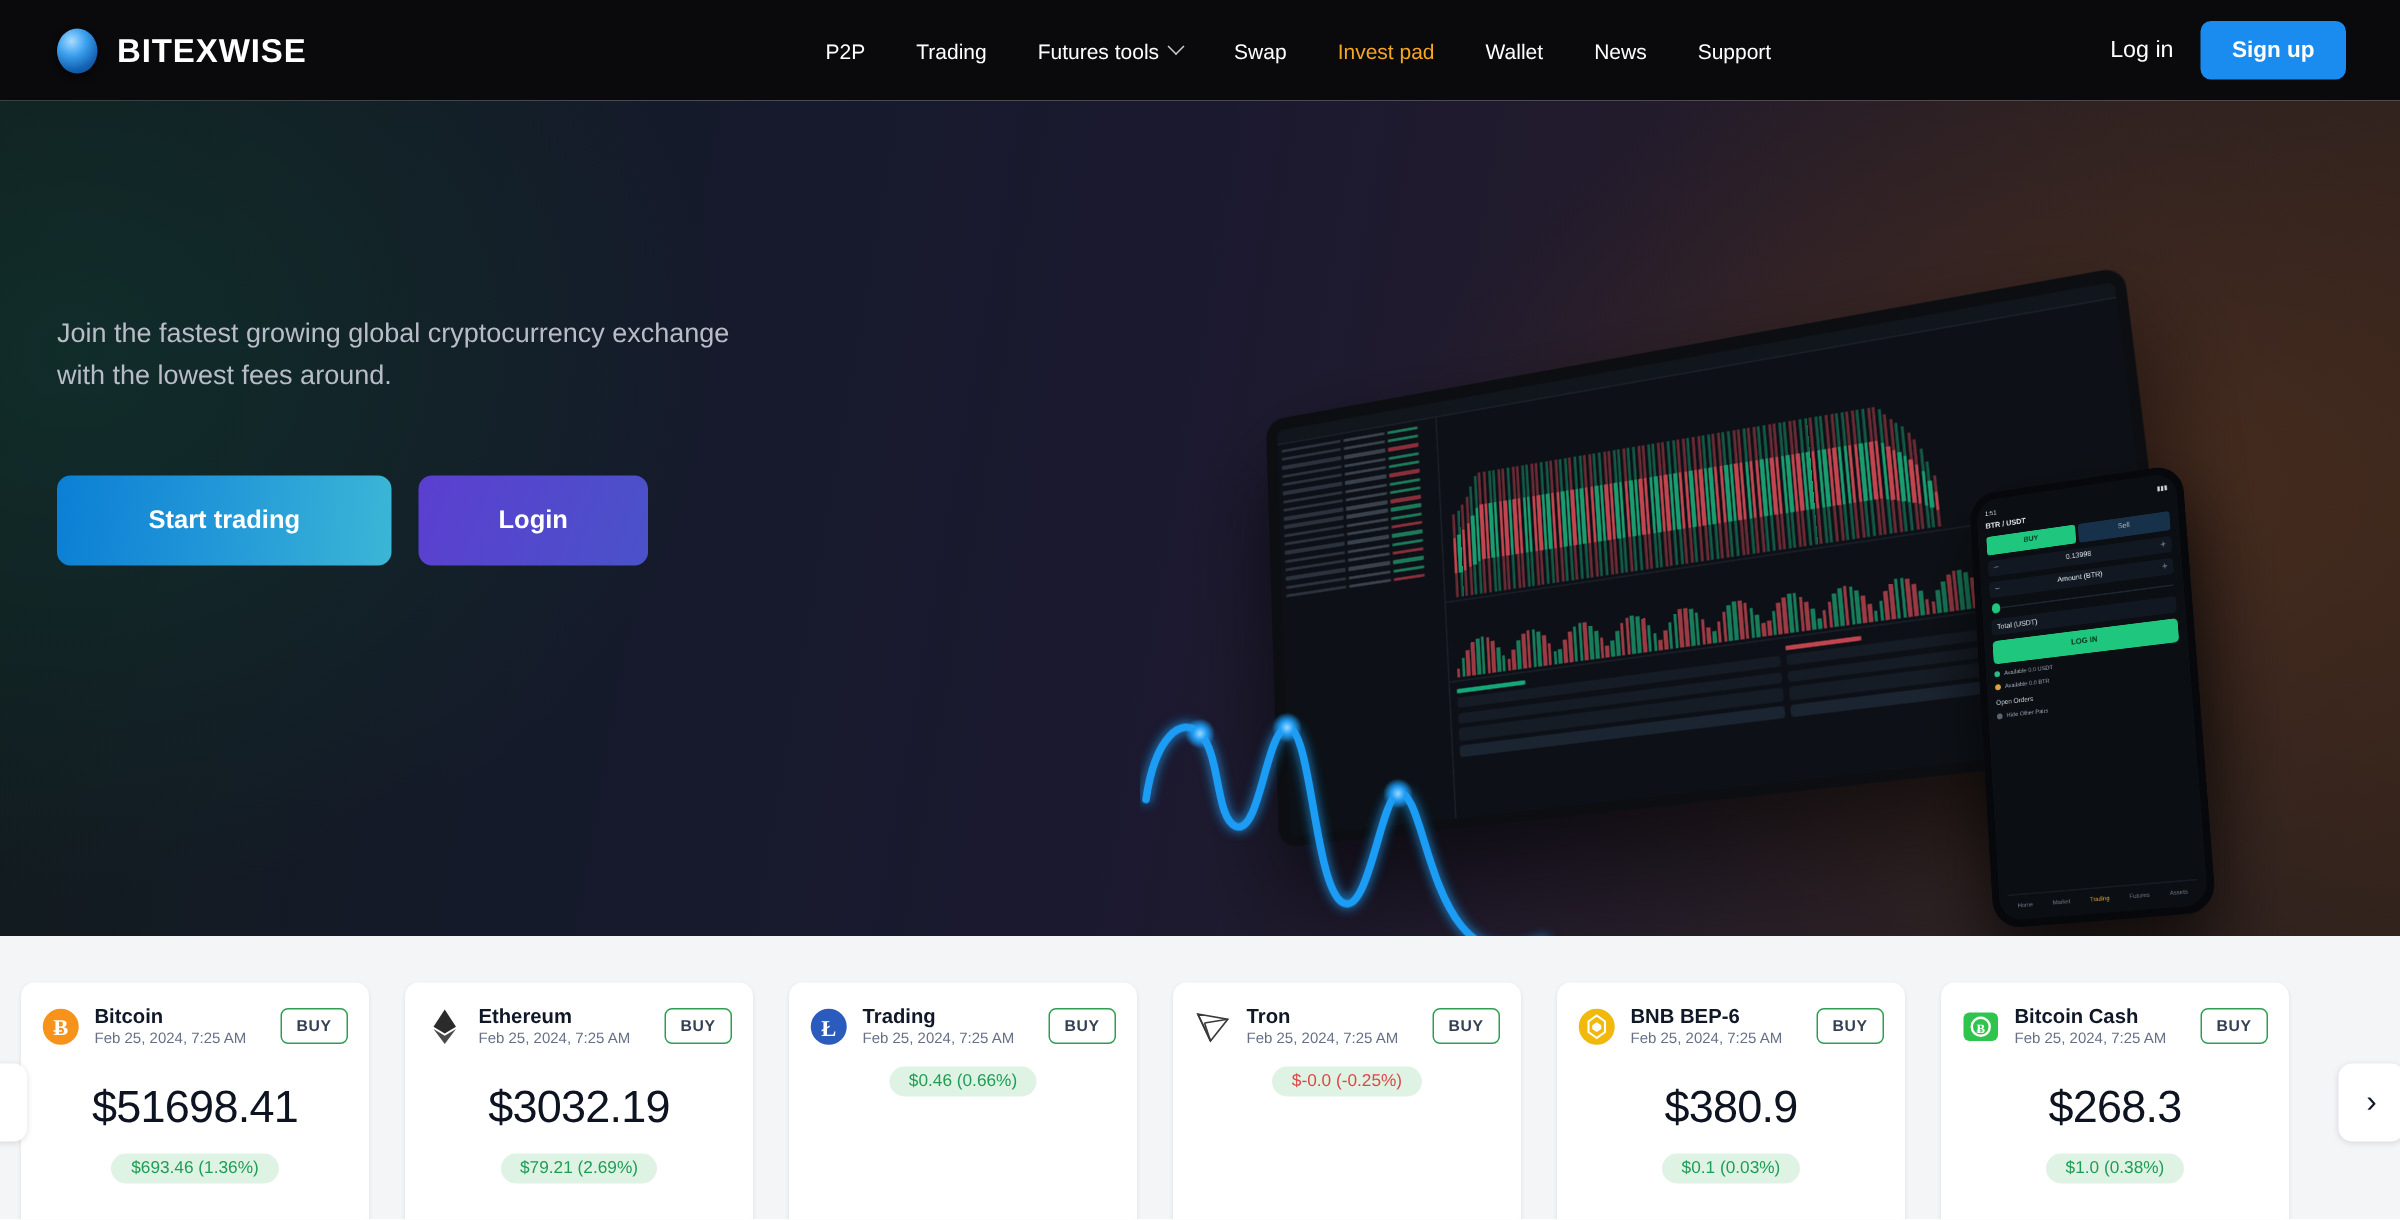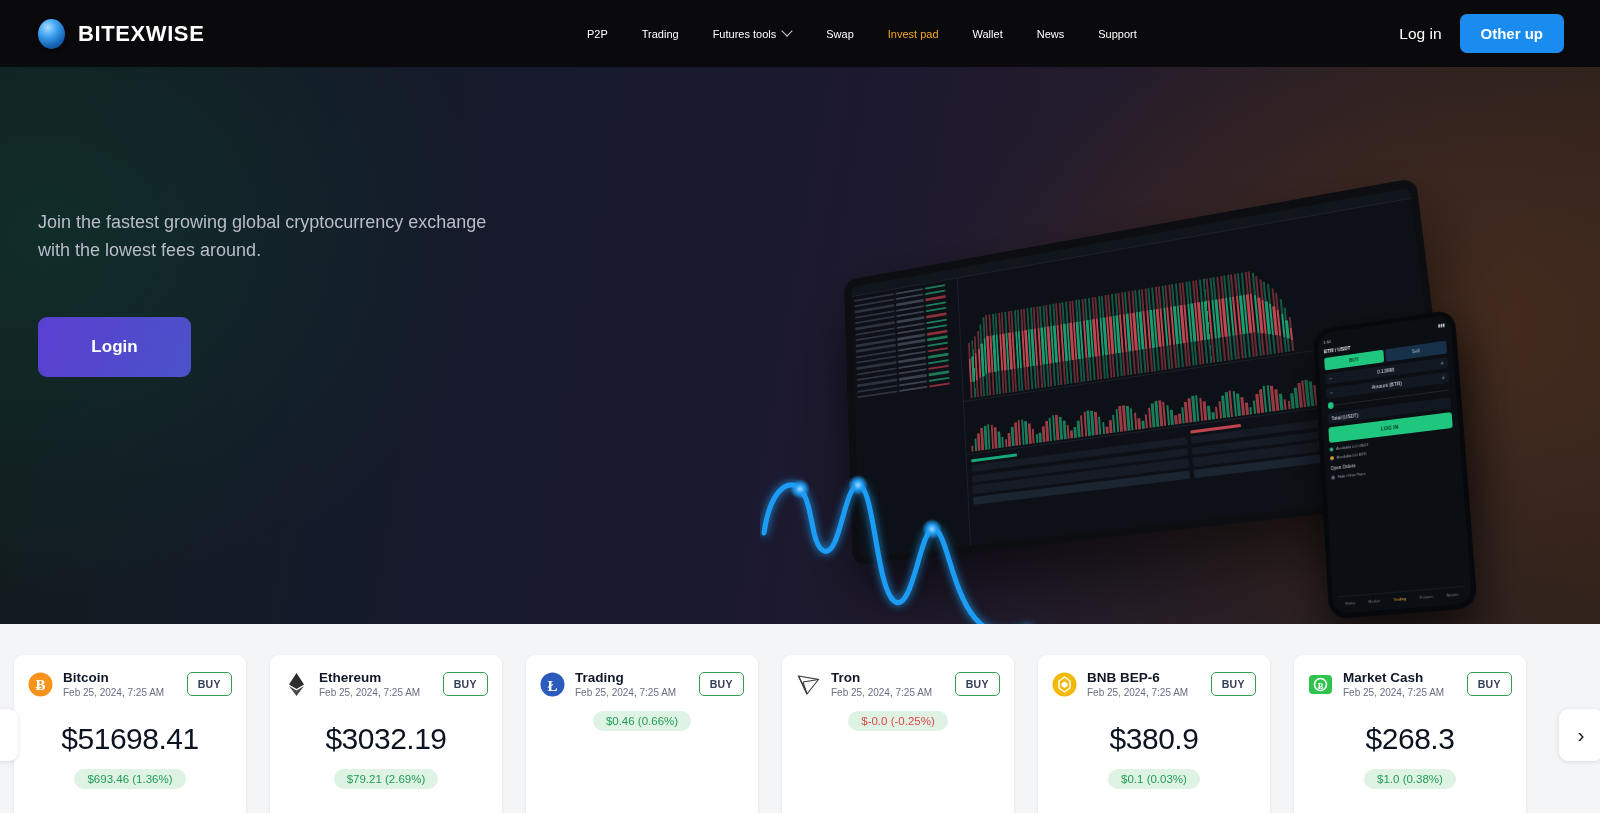--- a/index.html
+++ b/index.html
@@ -21,21 +21,21 @@
   .logo-orb {
     width:27px; height:30px; border-radius:50%;
     background:radial-gradient(circle at 36% 28%, #a9dcff 0%, #3da2ef 34%, #1464b4 68%, #0b3f7c 100%);
     box-shadow:0 2px 5px rgba(0,0,0,.6);
   }
   .brand-name {
     color:#fff; font-size:22px; font-weight:bold; letter-spacing:.6px;
   }
   .nav { display:flex; align-items:center; gap:34px; margin-right:auto; margin-left:120px; }
   .nav-item {
-    color:#ffffff; font-size:11px; cursor:pointer;
+    color:#ffffff; font-size:14px; cursor:pointer;
     display:flex; align-items:center; gap:7px; white-space:nowrap;
   }
   .nav-item.accent { color:#f5a623; }
   .chev { display:inline-block; width:9px; height:9px; position:relative; top:-2px; }
   .chev::before {
     content:""; position:absolute; left:0; top:0;
     width:7px; height:7px; border-right:1.6px solid #cfcfcf; border-bottom:1.6px solid #cfcfcf;
     transform:rotate(45deg);
   }
   .auth { display:flex; align-items:center; gap:18px; padding-right:12px; }
@@ -207,31 +207,32 @@
       </div>
       <div class="nav-item">
         <span>News</span>
       </div>
       <div class="nav-item">
         <span>Support</span>
       </div>
     </nav>
   <div class="auth">
     <span class="login-link">Log in</span>
-    <button class="signup-btn">Other up</button>
+    <button class="signup-btn">Sign up</button>
   </div>
 </div>
 
 <section class="hero">
   <div class="hero-copy">
     <p class="hero-sub">
       <span>Join the fastest growing global cryptocurrency exchange</span><br>
       <span>with the lowest fees around.</span>
     </p>
     <div class="hero-actions">
+      <button class="btn-primary">Start trading</button>
       <button class="btn-secondary">Login</button>
     </div>
   </div>
 
   <div class="art">
 
     <div class="laptop">
       <div class="screen">
         <div class="scr-top"></div>
         <div class="scr-body">
@@ -988,21 +989,21 @@
       <div class="card">
         <div class="card-top">
           <span class="coin-ico"><svg width="25" height="25" viewBox="0 0 25 25">
               <rect x="1" y="3" width="23" height="19" rx="4" fill="#2fc44d"></rect>
               <circle cx="12.5" cy="12.5" r="6" fill="none" stroke="#fff" stroke-width="1.6"></circle>
               <text x="12.5" y="16.5" font-size="8.5" font-weight="bold" fill="#fff" text-anchor="middle" font-family="Liberation Serif, serif">Ƀ</text>
               <rect x="2.6" y="7" width="1.6" height="11" fill="#2fc44d"></rect>
               <rect x="20.8" y="7" width="1.6" height="11" fill="#2fc44d"></rect>
             </svg></span>
           <div class="coin-meta">
-            <div class="coin-name">Market Cash</div>
+            <div class="coin-name">Bitcoin Cash</div>
             <div class="coin-date">Feb 25, 2024, 7:25 AM</div>
           </div>
           <button class="buy-btn">BUY</button>
         </div>
         <div class="price">$268.3</div>
         <div class="chg">$1.0 (0.38%)</div>
       </div>
     </div>
   <div class="nav-arrow prev">‹</div>
   <div class="nav-arrow next">›</div>

